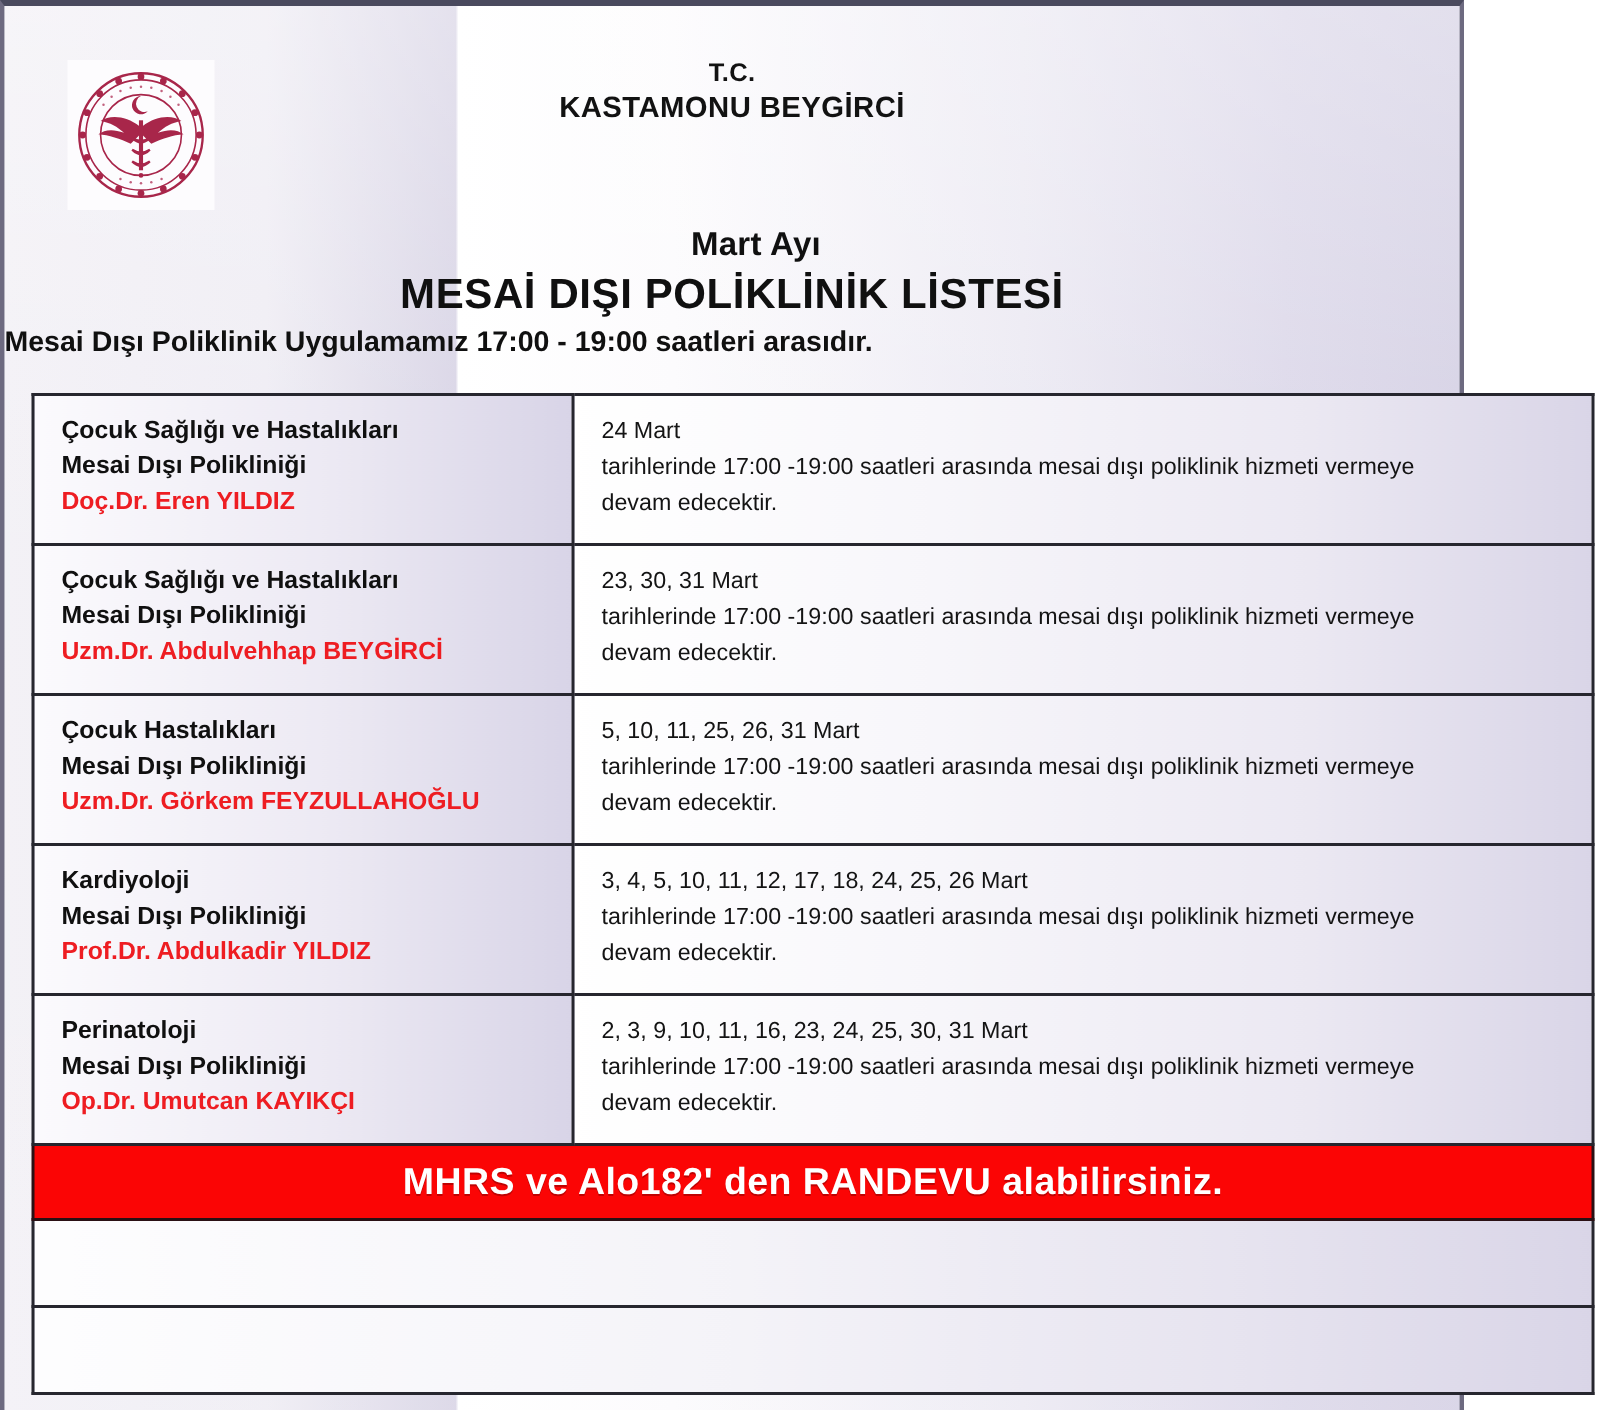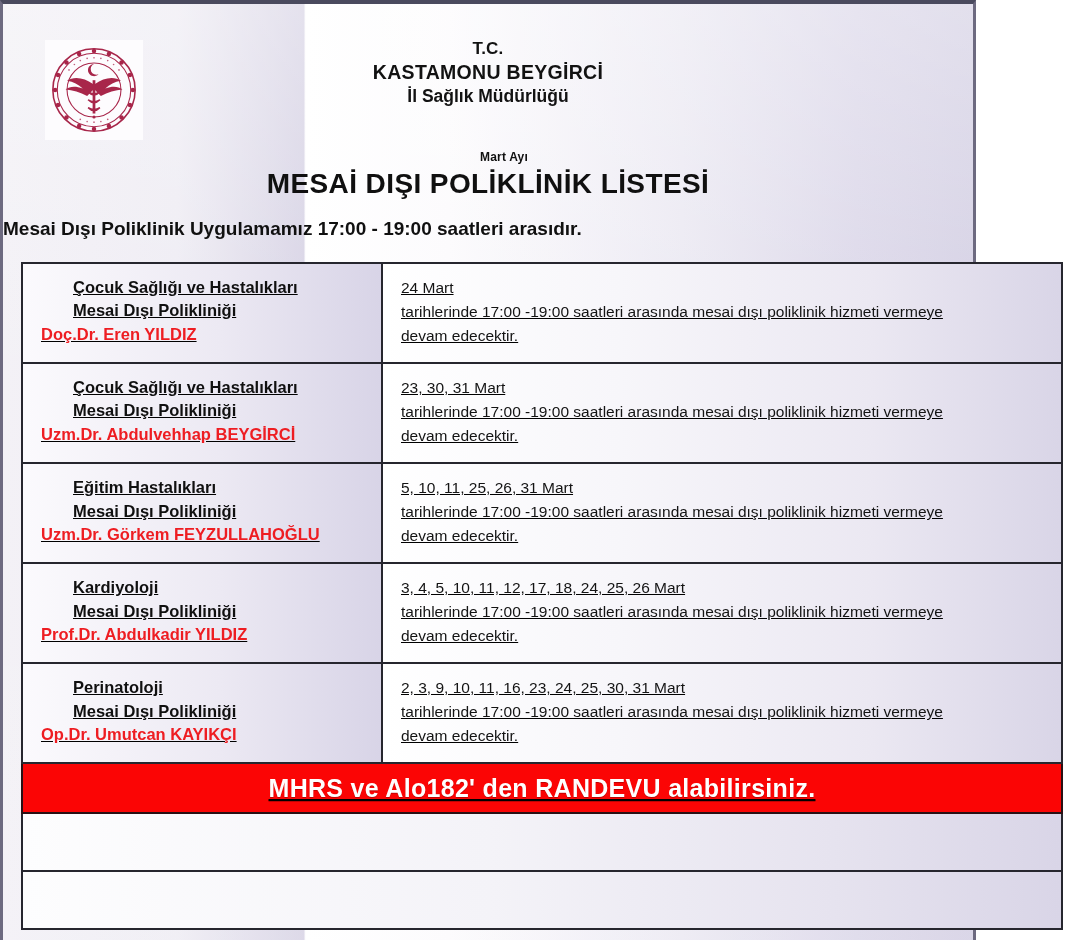--- a/index.html
+++ b/index.html
@@ -26,21 +26,20 @@
         #efedf4 18%,
         #d9d5e6 31%,
         #ffffff 31.2%,
         #fcfbfd 46%,
         #eceaf3 70%,
         #ddd9ea 88%,
         #d6d2e5 100%);
     border-top: 4px solid #4a4a5e;
     border-left: 3px solid #6d6a80;
     border-right: 3px solid #6d6a80;
-    text-decoration: underline;
   }
   #page::after {
     
     content: "";
     position: absolute;
     inset: 0;
     pointer-events: none;
     background: linear-gradient(to bottom,
        rgba(255,255,255,0.30) 0%,
        rgba(255,255,255,0.05) 30%,
@@ -81,21 +80,21 @@
 
   #title-block {
     position: absolute;
     left: 0;
     right: 0;
     top: 146px;
     text-align: center;
     color: #101010;
     font-weight: bold;
   }
-  #title-block .month { font-size: 12px; letter-spacing: .2px; padding-left: 32px; }
+  #title-block .month { font-size: 22px; letter-spacing: .2px; padding-left: 32px; }
   #title-block .main  { font-size: 28px; letter-spacing: .4px; margin-top: 4px; }
 
   #hours-note {
     position: absolute;
     left: 0;
     right: 0;
     top: 214px;
     font-size: 19px;
     font-weight: bold;
     color: #101010;
@@ -121,21 +120,20 @@
   }
   .col-info {
     background: linear-gradient(to right, #ffffff 0%, #f7f6fa 35%, #ebe8f2 72%, #d9d5e7 100%);
     margin-top: 44px;
   }
   .dept-name {
     font-size: 16.5px;
     font-weight: bold;
     color: #101010;
     line-height: 1.42;
-    margin-left: 32px;
   }
   .doctor {
     font-size: 16.5px;
     font-weight: bold;
     color: #ee1d22;
     line-height: 1.42;
   }
   .dates {
     font-size: 15.5px;
     color: #141414;
@@ -227,21 +225,20 @@
             <circle cx="57" cy="82.2" r="0.85"></circle>
           <circle cx="36" cy="80" r="0.85"></circle>
             <circle cx="64" cy="80" r="0.85"></circle>
         </g>
       </svg>
     </div>
 
     <div id="org-block">
       <div class="l1">T.C.</div>
       <div class="l2">KASTAMONU BEYGİRCİ</div>
-      <div class="l3">İl Sağlık Müdürlüğü</div>
     </div>
 
     <div id="title-block">
       <div class="month">Mart Ayı</div>
       <div class="main">MESAİ DIŞI POLİKLİNİK LİSTESİ</div>
     </div>
 
     <div id="hours-note">Mesai Dışı Poliklinik Uygulamamız 17:00 - 19:00 saatleri arasıdır.</div>
   </div>
 
@@ -269,21 +266,21 @@
         </td>
         <td class="col-info">
           <div class="dates">23, 30, 31 Mart</div>
           <div class="detail">tarihlerinde 17:00 -19:00 saatleri arasında mesai dışı poliklinik hizmeti vermeye</div>
           <div class="detail">devam edecektir.</div>
         </td>
       </tr>
 
       <tr>
         <td class="col-dept">
-          <div class="dept-name">Eğitim Hastalıkları</div>
+          <div class="dept-name">Çocuk Hastalıkları</div>
           <div class="dept-name">Mesai Dışı Polikliniği</div>
           <div class="doctor">Uzm.Dr. Görkem FEYZULLAHOĞLU</div>
         </td>
         <td class="col-info">
           <div class="dates">5, 10, 11, 25, 26, 31 Mart</div>
           <div class="detail">tarihlerinde 17:00 -19:00 saatleri arasında mesai dışı poliklinik hizmeti vermeye</div>
           <div class="detail">devam edecektir.</div>
         </td>
       </tr>
 

